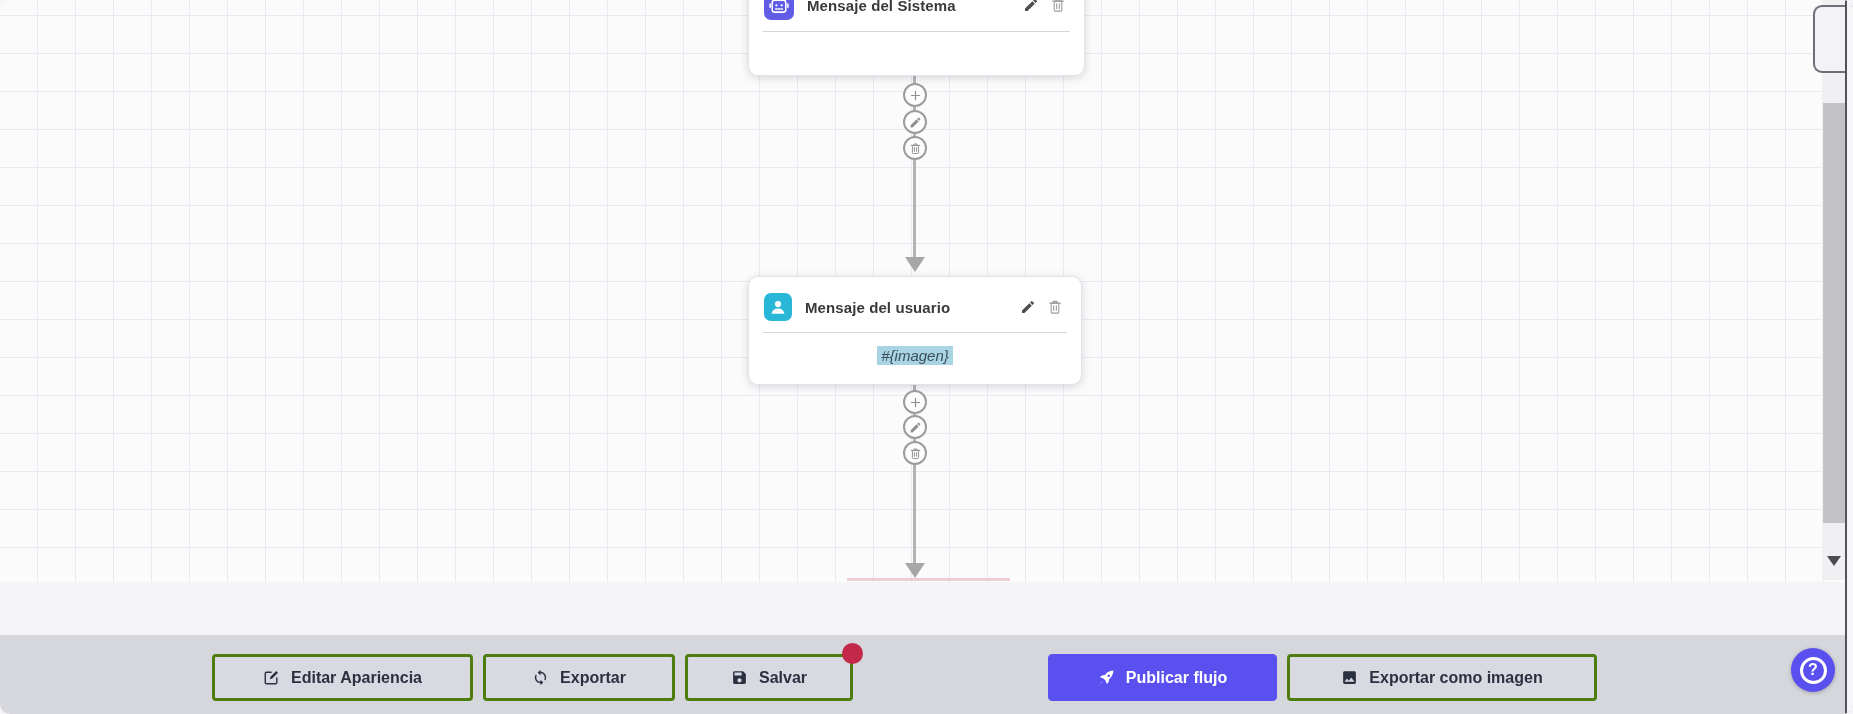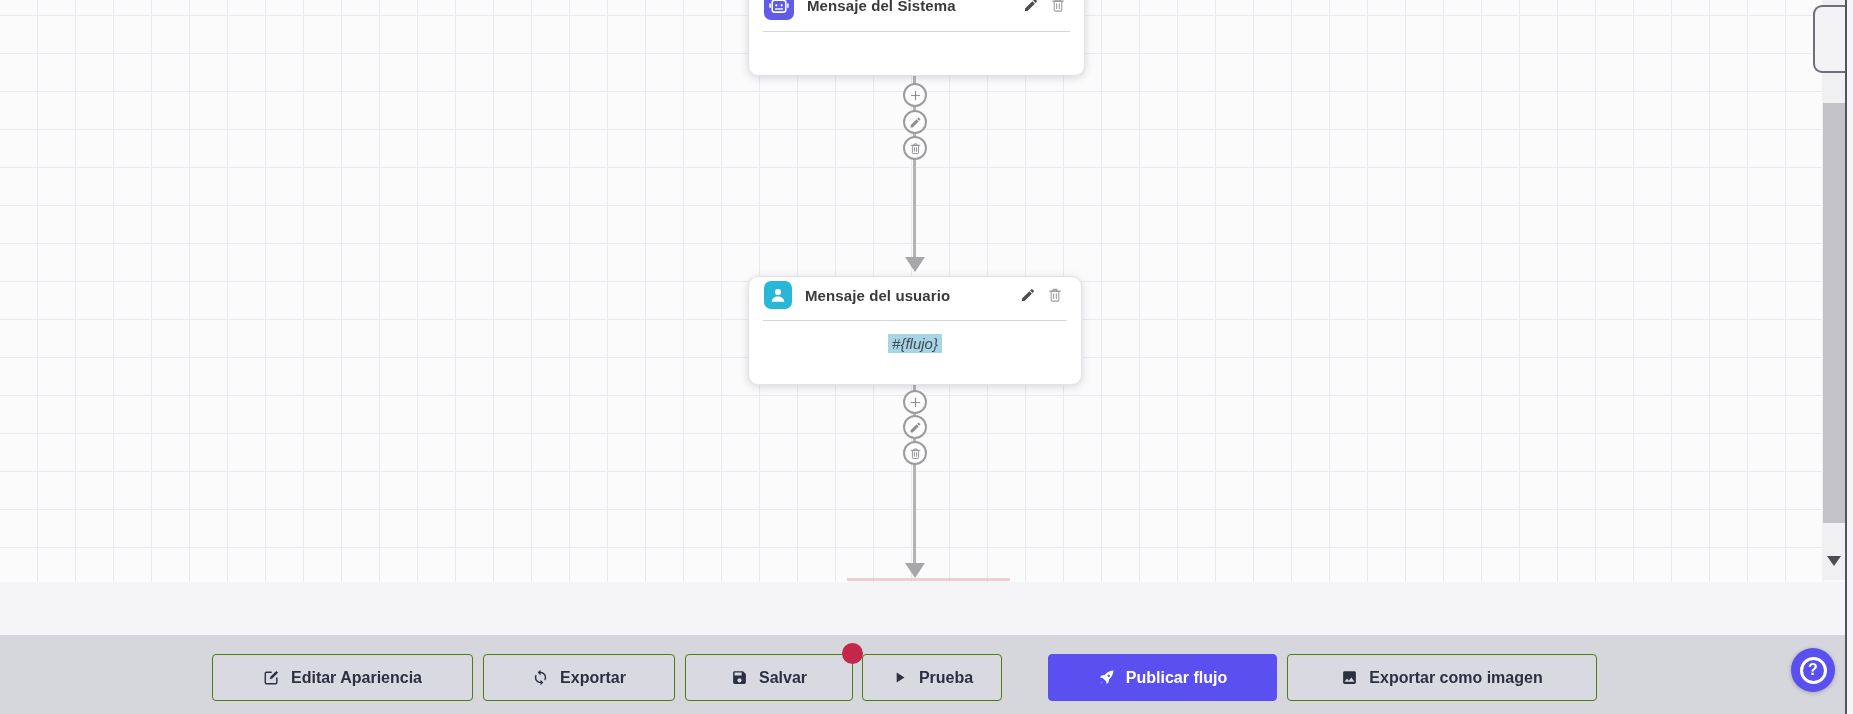--- a/index.html
+++ b/index.html
@@ -1,18 +1,18 @@
 <!DOCTYPE html>
 <html><head>
 <meta charset="utf-8">
 <style>
   * { margin:0; padding:0; box-sizing:border-box; }
   html,body { width:1853px; height:714px; }
   body { font-family:"Liberation Sans", sans-serif; background:#f5f5f7; overflow:hidden; }
-  #root { position:relative; width:1853px; height:714px; overflow:hidden; background:#f5f5f7; }
+  #root { position:relative; width:1853px; height:714px; overflow:hidden; background:#f5f5f7;border-radius:10px; }
 
   
   #canvas {
     position:absolute; left:0; top:0; width:1853px; height:582px; overflow:hidden;
     background-color:#fbfbfc;
     background-image:
       linear-gradient(to right, #e9e9f1 1px, transparent 1px),
       linear-gradient(to bottom, #e9e9f1 1px, transparent 1px);
     background-size:38px 38px;
     background-position:-1px 15px;
@@ -44,21 +44,21 @@
     border:2.5px solid #9c9c9f; display:flex; align-items:center; justify-content:center; cursor:pointer;
   }
   .conn-btn svg { width:13px; height:13px; }
   .peek-line { position:absolute; height:3px; background:#e8b6bd; opacity:0.65; }
 
   
   #bottom-strip { position:absolute; left:0; top:582px; width:1853px; height:53px; background:#f5f5f7; }
   #toolbar { position:absolute; left:0; top:635px; width:1853px; height:79px; background:#d6d6dd; }
   .tb-btn {
     position:absolute; top:19px; height:47px; display:flex; align-items:center; justify-content:center;
-    background:#d9d9e1; border:1px solid #4d7c0f; border-radius:4px; cursor:pointer;
+    background:#d9d9e1; border:3px solid #4d7c0f; border-radius:4px; cursor:pointer;
     font-size:16px; font-weight:700; color:#2b3140; gap:11px;
   }
   .tb-btn svg { width:17px; height:17px; flex:0 0 auto; }
   .tb-btn.primary { background:#5a50f0; border:1px solid #5a50f0; color:#ffffff; }
   #save-badge { position:absolute; left:842px; top:8px; width:21px; height:21px; border-radius:50%; background:#c32749; z-index:5; }
 
   
   #help-btn {
     position:absolute; left:1791px; top:648px; width:44px; height:44px; border-radius:50%;
     background:#5a50f0; display:flex; align-items:center; justify-content:center; cursor:pointer;
@@ -141,21 +141,21 @@
     <div class="conn-btn" style="left:903px; top:136px;">
       <svg viewBox="0 0 24 24" fill="none" stroke="#8e8e92" stroke-width="1.8" stroke-linecap="round">
         <path d="M4 6.2h16"></path>
           <path d="M9.2 6V4.6a1 1 0 0 1 1-1h3.6a1 1 0 0 1 1 1V6"></path>
         <rect x="6.3" y="6.2" width="11.4" height="15" rx="1.6"></rect>
         <path d="M10 10.2v7M14 10.2v7"></path>
       </svg>
     </div>
 
     <div class="node-card" style="left:748px; top:276px; width:334px; height:109px;">
-      <div class="node-header" style="padding-top:4px;">
+      <div class="node-header" style="padding-top:16px;">
         <div class="node-icon" style="background:#29b7d8; width:28px; height:28px;">
           <svg viewBox="0 0 24 24" fill="#fff" style="width:20px;height:20px;">
             <circle cx="12" cy="8.4" r="3.7"></circle>
             <path d="M4.4 20.2c.5-4.1 3.5-6.4 7.6-6.4s7.1 2.3 7.6 6.4z"></path>
           </svg>
         </div>
         <span class="node-title">Mensaje del usuario</span>
         <div class="hdr-spacer"></div>
         <div class="hdr-act">
           <svg viewBox="0 0 24 24" fill="#4e4e52">
@@ -166,21 +166,21 @@
           <svg viewBox="0 0 24 24" fill="none" stroke="#9a9a9e" stroke-width="1.6" stroke-linecap="round">
             <path d="M4 6.2h16"></path>
               <path d="M9.2 6V4.6a1 1 0 0 1 1-1h3.6a1 1 0 0 1 1 1V6"></path>
             <rect x="6.3" y="6.2" width="11.4" height="15" rx="1.6"></rect>
             <path d="M10 10.2v7M14 10.2v7"></path>
           </svg>
         </div>
       </div>
       <hr class="node-divider">
       <div class="node-body body-center">
-        <span class="var-highlight">#{flujo}</span>
+        <span class="var-highlight">#{imagen}</span>
       </div>
     </div>
 
     <div class="conn-btn" style="left:903px; top:390px;">
       <svg viewBox="0 0 24 24" fill="none" stroke="#8e8e92" stroke-width="2.2" stroke-linecap="round">
           <path d="M12 4.5v15M4.5 12h15"></path>
         </svg>
     </div>
     <div class="conn-btn" style="left:903px; top:415px;">
       <svg viewBox="0 0 24 24" fill="#8e8e92">
@@ -223,28 +223,20 @@
     <div class="tb-btn" style="left:685px; width:168px;">
       <span style="display:flex;">
         <svg viewBox="0 0 24 24" fill="#2b3140">
             <path d="M17 3H5c-1.11 0-2 .9-2 2v14c0 1.1.89 2 2 2h14c1.1 0 2-.9 2-2V7l-4-4zm-5 16c-1.66 0-3-1.34-3-3s1.34-3 3-3 3 1.34 3 3-1.34 3-3 3zm3-10H5V5h10v4z"></path>
           </svg>
       </span>
       <span>Salvar</span>
     </div>
     <div id="save-badge"></div>
 
-    <div class="tb-btn" style="left:862px; width:140px;">
-      <span style="display:flex;">
-        <svg viewBox="0 0 24 24" fill="#2b3140">
-            <path d="M8 5v14l11-7z"></path>
-          </svg>
-      </span>
-      <span>Prueba</span>
-    </div>
 
     <div class="tb-btn primary" style="left:1048px; width:229px;">
       <span style="display:flex;">
         <svg viewBox="0 0 24 24" fill="#fff">
           <path fill-rule="evenodd" d="M21.8 2.2c-4.4.3-8.2 2-10.9 4.7l-1.4 1.4-4.3.8-2.5 2.5 4.3 1.3 4.1 4.1 1.3 4.3 2.5-2.5.8-4.3 1.4-1.4c2.7-2.7 4.4-6.5 4.7-10.9zM14 10.9a1.75 1.75 0 1 1 2.47-2.47A1.75 1.75 0 0 1 14 10.9z"></path>
           <path d="M6.4 17.6c-.9.4-2.4 2-3.1 3.1 1.1-.7 2.7-2.2 3.1-3.1z"></path>
         </svg>
       </span>
       <span>Publicar flujo</span>
     </div>

